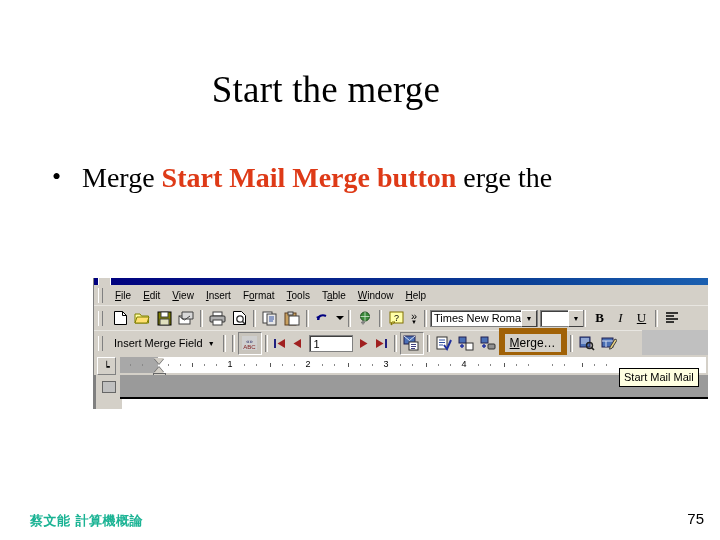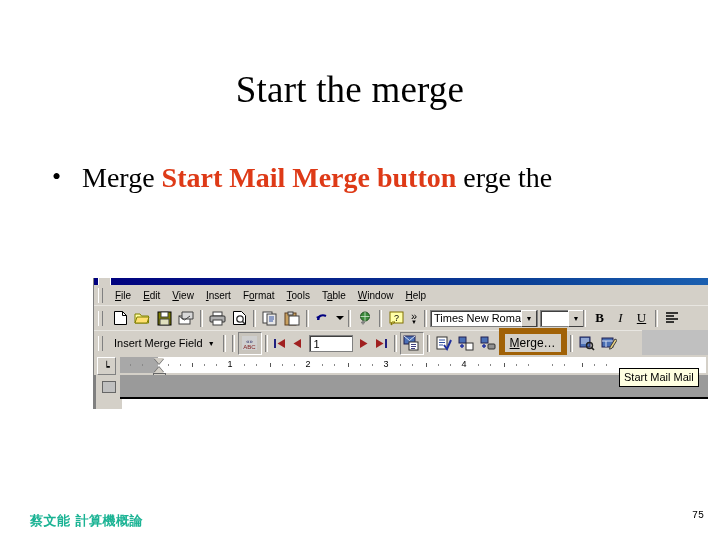--- a/index.html
+++ b/index.html
@@ -15,21 +15,20 @@
 
   
   .slide-title {
     position: absolute;
     left: 0; top: 68px;
     width: 652px;
     text-align: center;
     font-size: 37px;
     color: #000000;
     letter-spacing: 0.2px;
-    padding-left: 24px;
   }
 
   
   .bullet-block {
     position: absolute;
     left: 52px; top: 160px;
     width: 620px;
   }
   .bullet-row {
     display: flex;
@@ -326,22 +325,22 @@
     left: 30px; top: 512px;
     font-family: "DejaVu Sans", "Liberation Sans", sans-serif;
     font-size: 13px;
     font-weight: bold;
     color: #1BB394;
     letter-spacing: 0.5px;
   }
   .page-num {
     position: absolute;
     right: 16px; top: 510px;
-    font-family: Liberation Mono, monospace;
-    font-size: 10px;
+    font-family: Liberation Sans, sans-serif;
+    font-size: 15px;
     color: #000000;
   }
 </style>
 </head>
 <body>
 
 <div class="slide-title">Start the merge</div>
 
 <div class="bullet-block">
   <div class="bullet-row">

